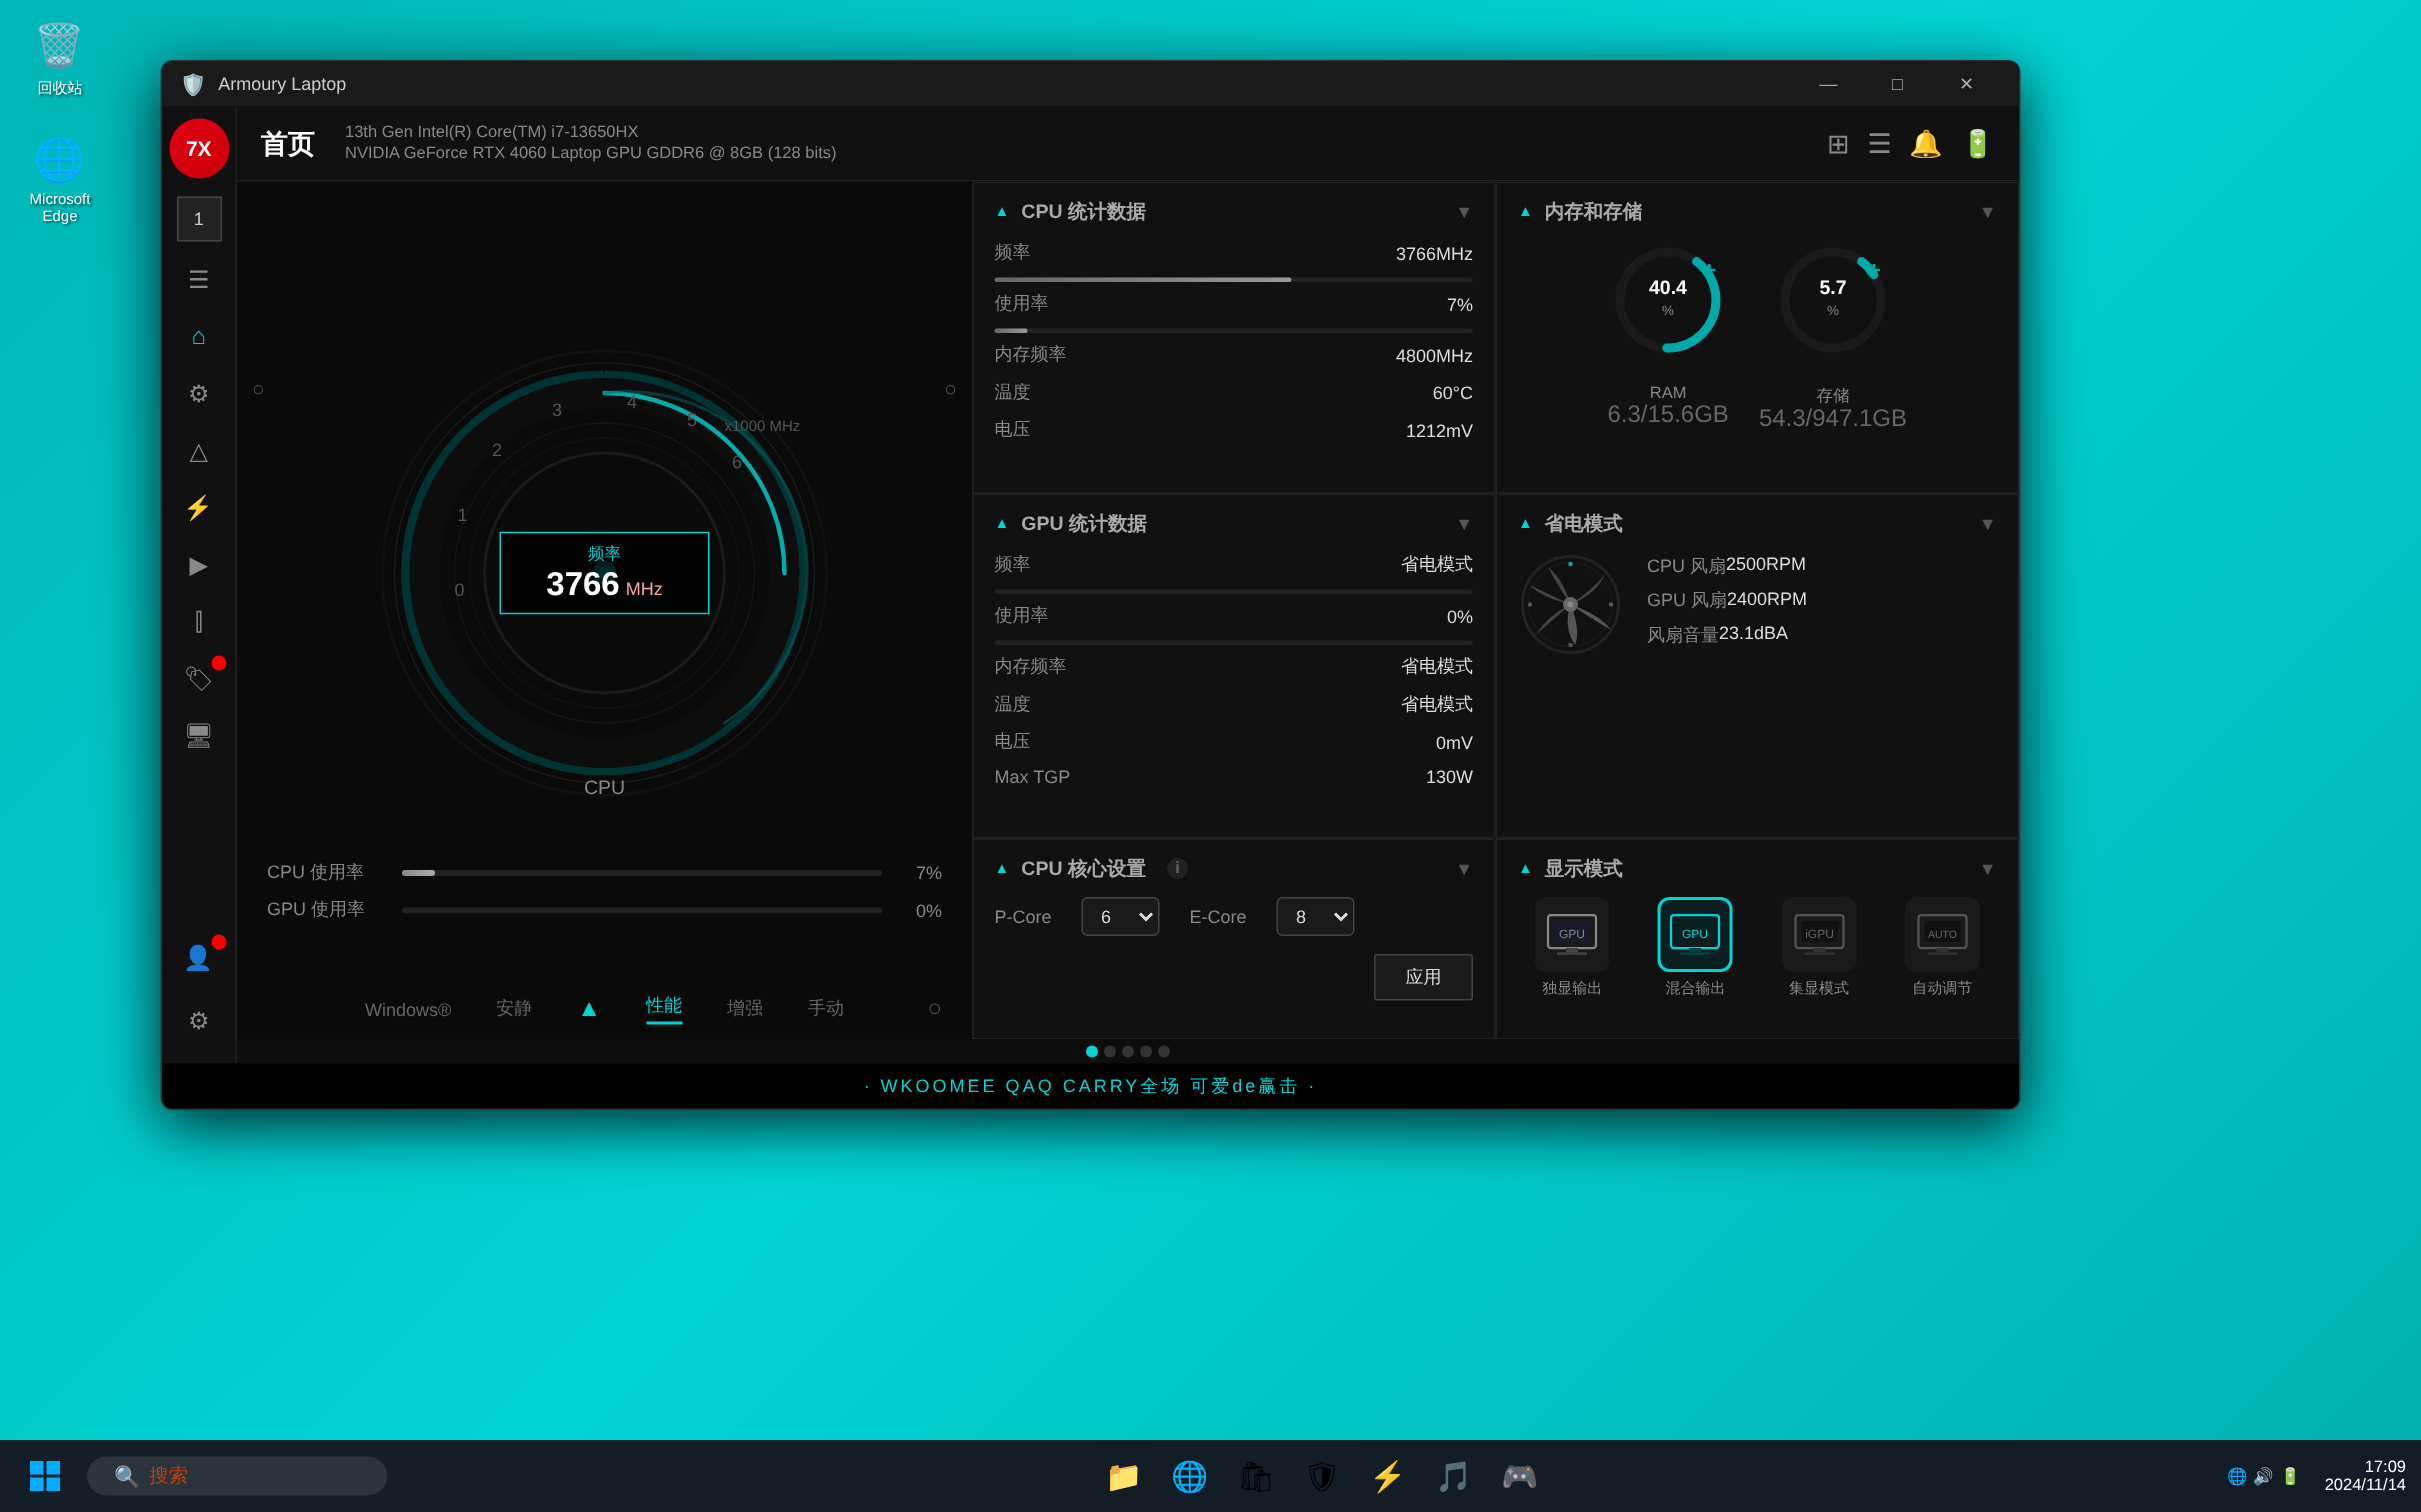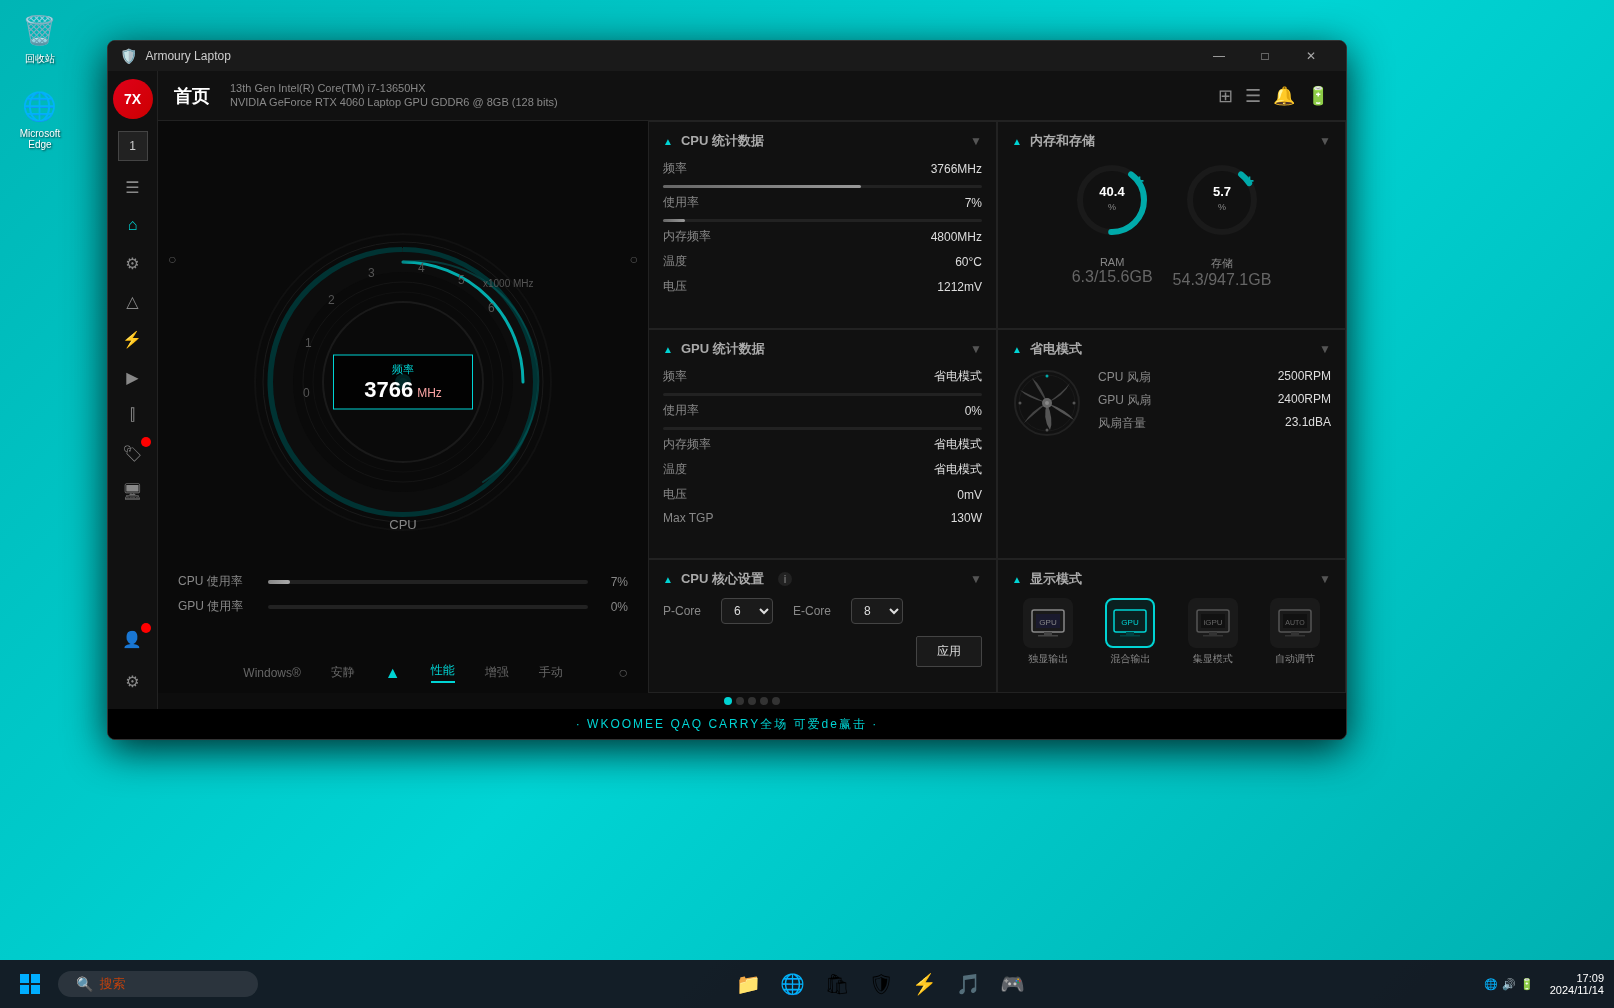--- a/index.html
+++ b/index.html
@@ -512,23 +512,22 @@
     .fan-wheel {
       width: 70px;
       height: 70px;
       flex-shrink: 0;
     }
     .fan-stats {
       flex: 1;
     }
     .fan-stat-line {
       display: flex;
-      justify-content: space-between;
+      justify-content: flex-start;
       margin-bottom: 6px;
-      gap: 17px;
     }
     .fan-stat-label {
       color: #888;
       font-size: 12px;
     }
     .fan-stat-value {
       color: #ddd;
       font-size: 12px;
     }
 

